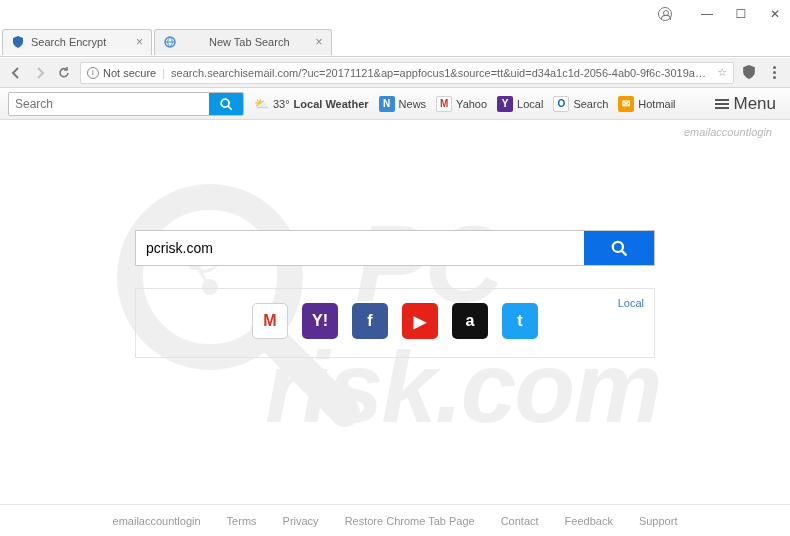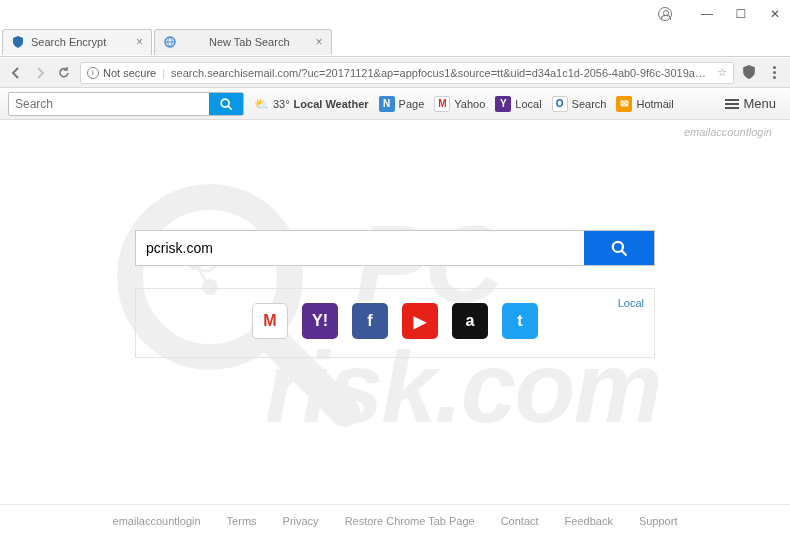--- a/index.html
+++ b/index.html
@@ -26,21 +26,21 @@
 .ext-ico { width: 16px; height: 16px; color:#7a7a7a;}
 
 
 .toolbar { height: 32px; background: linear-gradient(#fdfdfd,#f0f0f0); border-bottom: 1px solid #ddd; display: flex; align-items: center; padding: 0 8px; gap: 10px; font-size: 12px; color: #444; }
 .tsearch { display: flex; border: 1px solid #bfbfbf; height: 24px; border-radius:2px; overflow:hidden;}
 .tsearch input { width: 200px; border: none; padding: 0 6px; font-size: 12px; outline: none; }
 .tsearch .go { width: 34px; background: #0a98e6; display: flex; align-items: center; justify-content: center; }
 .tb-item { display: flex; align-items: center; gap: 4px; cursor: pointer; font-size:11px; white-space:nowrap;}
 .tb-ico { width: 16px; height: 16px; border-radius: 2px; display:flex; align-items:center; justify-content:center; font-size:10px; font-weight:bold; color:#fff;}
 .spacer { flex: 1; }
-.menu-btn { display:flex; align-items:center; gap:4px; padding:3px 6px; font-size:13px;}
+.menu-btn { display:flex; align-items:center; gap:4px; padding:3px 6px; font-size:17px;}
 .hamb { width:14px; display:flex; flex-direction:column; gap:2px;}
 .hamb span{height:2px;background:#555;}
 
 .page { position: relative; height: calc(536px - 28px - 30px - 30px - 32px - 32px); }
 .brand { position: absolute; right: 18px; top: 6px; font-size: 11px; color: #b8b8b8; font-style: italic; }
 
 
 .wm { position:absolute; inset:0; display:flex; align-items:center; justify-content:center; pointer-events:none; opacity:0.06; }
 .wm svg { width: 560px; }
 
@@ -138,21 +138,21 @@
       </div>
   </div>
   <div class="tb-item">
     <span style="font-size:12px;">⛅</span>
     <span>33°</span>
     <b>Local Weather</b>
   </div>
   <div id="tb-links" style="display:flex; gap:10px;">
       <div class="tb-item">
         <div class="tb-ico" style="background: rgb(58, 138, 214); color: rgb(255, 255, 255);">N</div>
-        <span>Page</span>
+        <span>News</span>
       </div>
       <div class="tb-item">
         <div class="tb-ico" style="background: rgb(255, 255, 255); border: 1px solid rgb(208, 208, 208); color: rgb(217, 48, 37);">M</div>
         <span>Yahoo</span>
       </div>
       <div class="tb-item">
         <div class="tb-ico" style="background: rgb(90, 46, 145); color: rgb(255, 255, 255);">Y</div>
         <span>Local</span>
       </div>
       <div class="tb-item">

